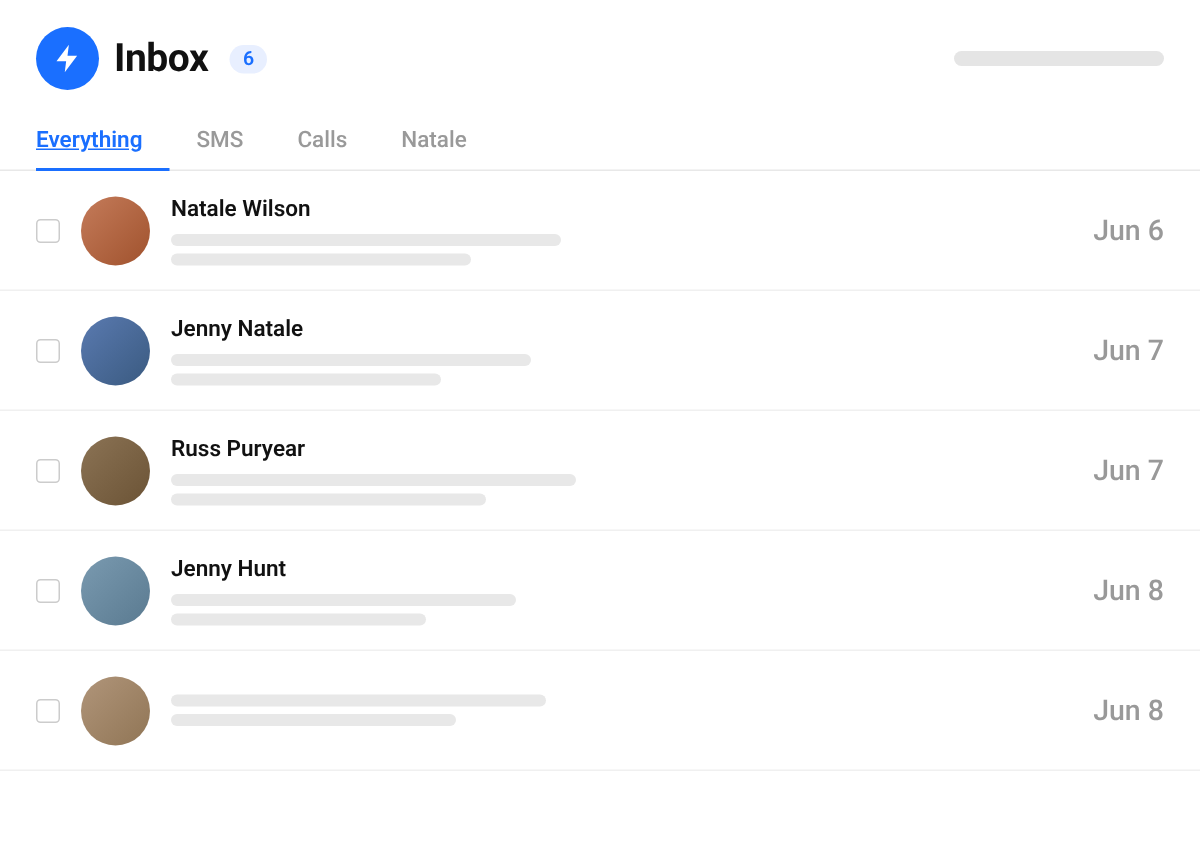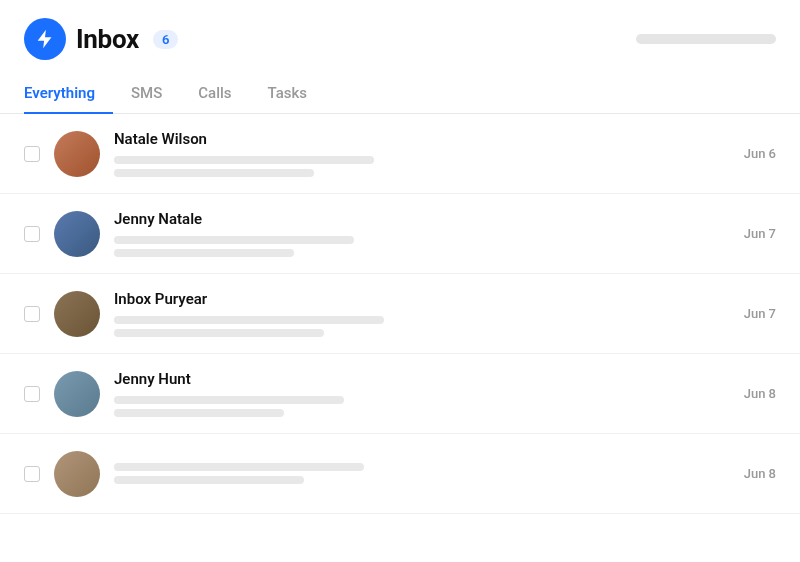--- a/index.html
+++ b/index.html
@@ -98,20 +98,21 @@
     }
 
     .tab:first-child {
       padding-left: 0;
     }
 
     .tab.active {
       color: #1a6fff;
       font-weight: 600;
       border-bottom: 2.5px solid #1a6fff;
+      text-decoration: underline;
     }
 
     
     .contact-list {
       flex: 1;
       overflow: hidden;
     }
 
     .contact-item {
       display: flex;
@@ -178,21 +179,21 @@
       gap: 5px;
     }
 
     .content-line {
       height: 8px;
       background: #e8e8e8;
       border-radius: 4px;
     }
 
     .contact-date {
-      font-size: 13px;
+      font-size: 19px;
       color: #999999;
       flex-shrink: 0;
       font-weight: 500;
     }
   </style>
 </head>
 <body>
 
 <div class="app-container">
 
@@ -206,21 +207,21 @@
       <span class="inbox-title">Inbox</span>
       <span class="badge">6</span>
     </div>
     <div class="header-right"></div>
   </div>
 
   <div class="tabs">
     <div class="tab active">Everything</div>
     <div class="tab">SMS</div>
     <div class="tab">Calls</div>
-    <div class="tab">Tasks</div>
+    <div class="tab">Natale</div>
   </div>
 
   <div class="contact-list" id="contact-list">
 
   <div class="contact-item">
       <div class="checkbox"></div>
       <div class="avatar avatar-jenny">
         <div class="avatar-img"></div>
       </div>
       <div class="contact-info">
@@ -245,21 +246,21 @@
         </div>
       </div>
       <span class="contact-date">Jun 7</span>
     </div>
       <div class="contact-item">
       <div class="checkbox"></div>
       <div class="avatar avatar-russ">
         <div class="avatar-img"></div>
       </div>
       <div class="contact-info">
-        <span class="contact-name">Inbox Puryear</span>
+        <span class="contact-name">Russ Puryear</span>
         <div class="content-lines">
           <div class="content-line" style="width:270px"></div>
           <div class="content-line" style="width:210px"></div>
         </div>
       </div>
       <span class="contact-date">Jun 7</span>
     </div>
       <div class="contact-item">
       <div class="checkbox"></div>
       <div class="avatar avatar-bill">

